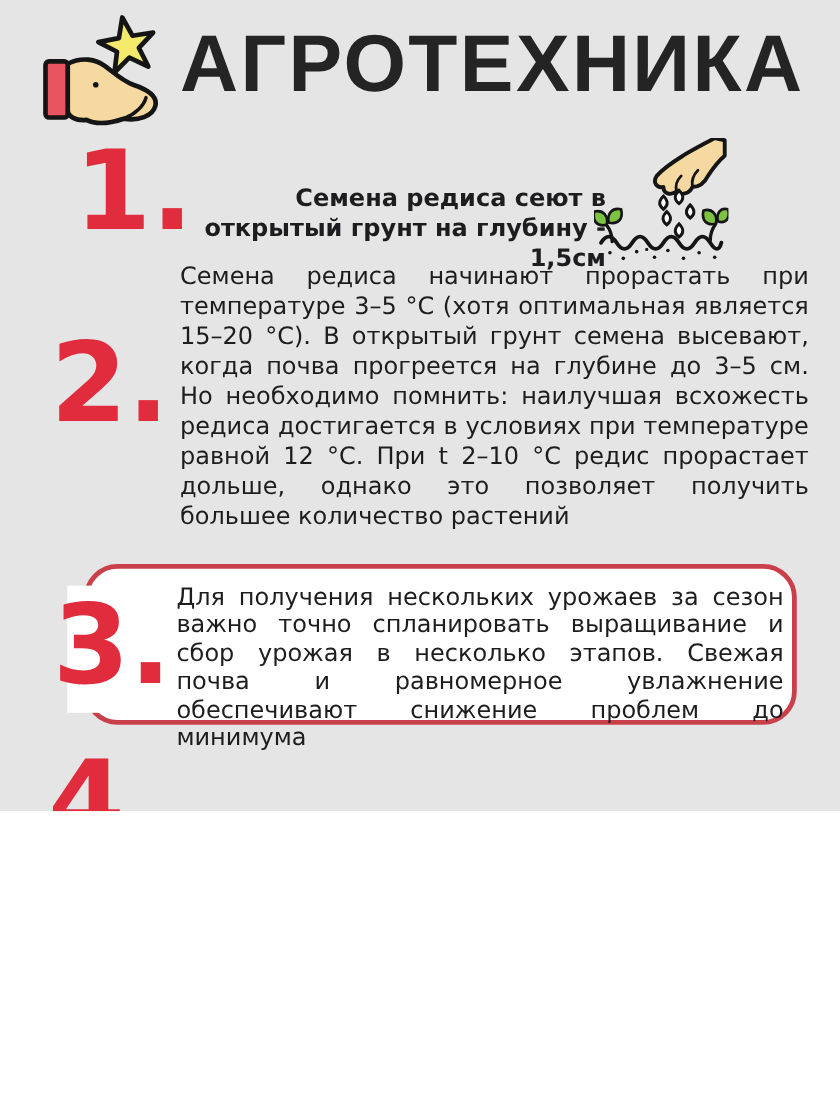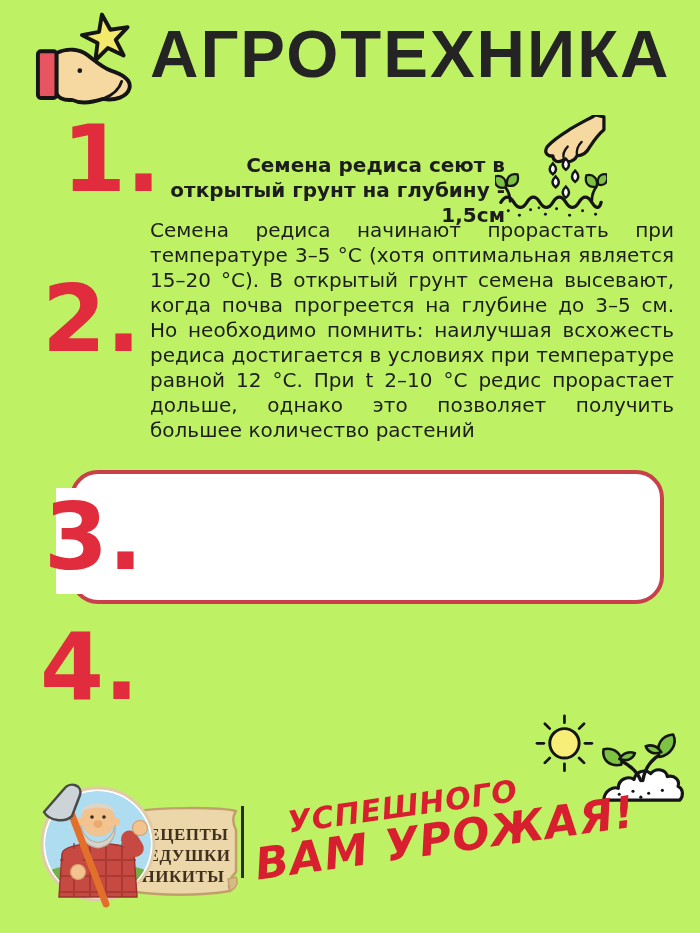--- a/index.html
+++ b/index.html
@@ -1,16 +1,16 @@
 <!DOCTYPE html>
 <html><head>
 <meta charset="utf-8">
 <style>
   html,body{margin:0;padding:0;background:#fff;}
-  .page{position:relative;width:700px;height:933px;background:#bef264;overflow:hidden;
+  .page{position:relative;width:700px;height:676px;background:#e5e5e5;overflow:hidden;
         font-family:"DejaVu Sans",sans-serif;color:#1d1d1f;}
   .abs{position:absolute;}
 
   
   .title{left:150px;top:20px;font-family:"Liberation Sans",sans-serif;font-weight:bold;
          font-size:67px;letter-spacing:2px;color:#242424;line-height:1;}
   .hdr-icon{left:35px;top:10px;}
 
   
   .stepnum{font-weight:bold;font-size:92px;line-height:1;color:#e02c3c;z-index:3;}
@@ -95,20 +95,21 @@
         <circle cx="47" cy="100" r="1.4"></circle>
     </g>
   </svg>
 
   <div class="abs stepnum n2">2.</div>
   <div class="abs body-txt t2">Семена редиса начинают прорастать при температуре 3–5 °С (хотя оптимальная является 15–20 °С). В открытый грунт семена высевают, когда почва прогреется на глубине до 3–5 см. Но необходимо помнить: наилучшая всхожесть редиса достигается в условиях при температуре равной 12 °С. При t 2–10 °С редис прорастает дольше, однако это позволяет получить большее количество растений</div>
 
   <div class="abs rec-box"></div>
   <div class="abs num-mask"></div>
   <div class="abs stepnum n3">3.</div>
+  <div class="abs body-txt t3">Для получения нескольких урожаев за сезон важно точно спланировать выращивание и сбор урожая  в несколько этапов. Свежая почва и равномерное увлажнение обеспечивают снижение проблем до минимума</div>
 
   <div class="abs stepnum n4">4.</div>
 
   <svg class="abs sun-icon" width="152" height="95" viewBox="0 0 155 97">
     <circle cx="32" cy="34" r="15" fill="#f7ee78" stroke="#151515" stroke-width="3"></circle>
     <g stroke="#151515" stroke-width="2.8" stroke-linecap="round">
       <line x1="32" y1="6" x2="32" y2="13"></line>
         <line x1="32" y1="55" x2="32" y2="62"></line>
       <line x1="4" y1="34" x2="11" y2="34"></line>
         <line x1="53" y1="34" x2="60" y2="34"></line>

